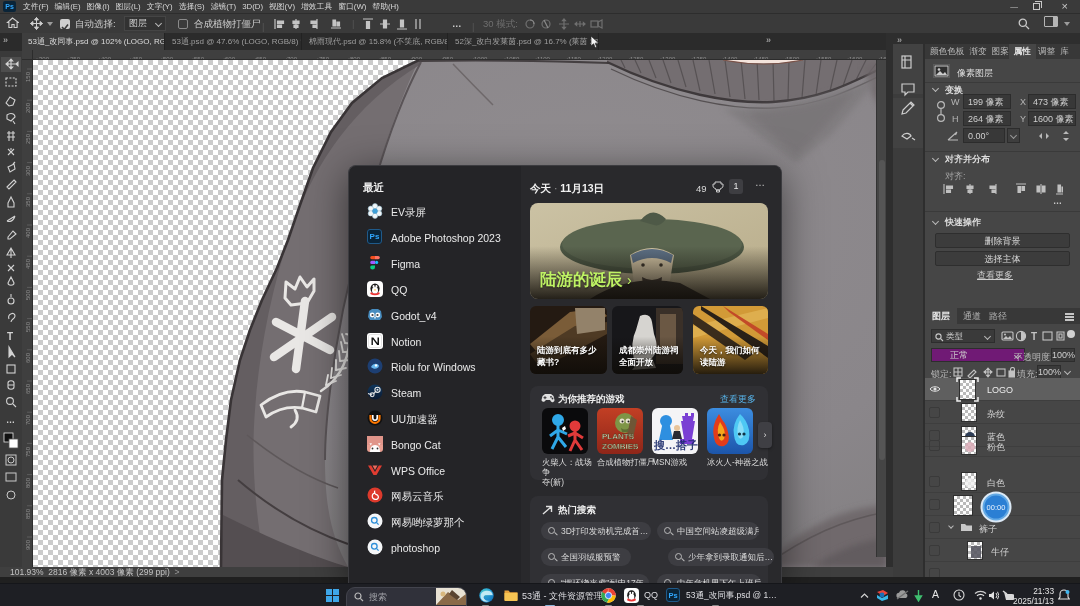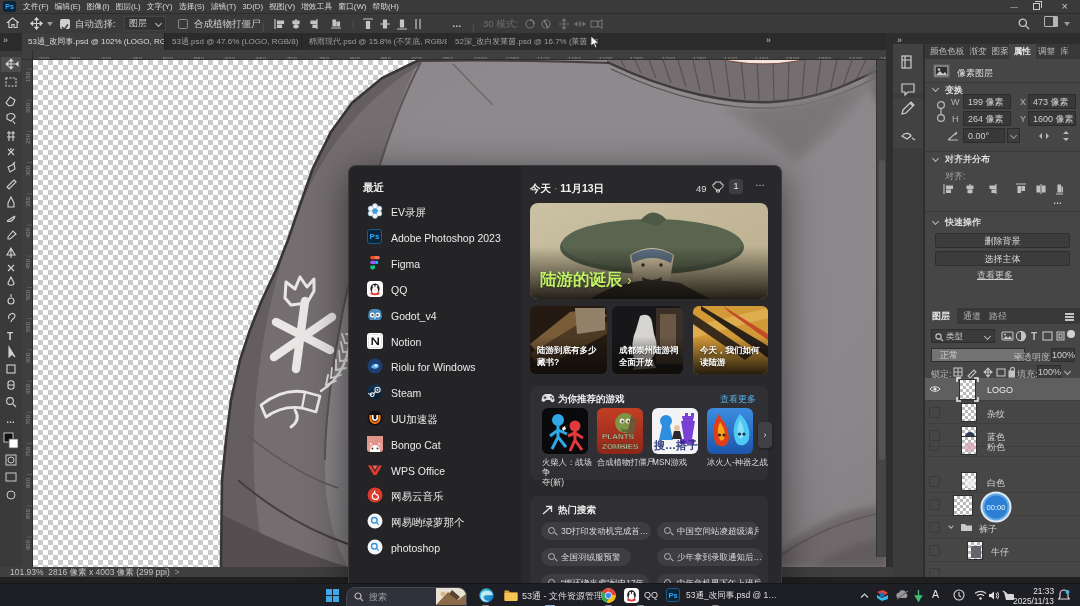--- a/index.html
+++ b/index.html
@@ -430,21 +430,21 @@
             <circle cx="4" cy="4.6" r="1"></circle>
             <path d="M2 9l3-3 2 2 2-2 2 3z"></path>
             <circle cx="20" cy="6" r="4.6" fill="none" stroke="#c4c4c4" stroke-width="1.1"></circle>
             <path d="M20 1.4a4.6 4.6 0 0 1 0 9.2z"></path>
             <text x="30" y="10" font-size="10" font-weight="bold" fill="#c4c4c4">T</text>
             <rect x="42" y="2" width="9" height="8" fill="none" stroke="#c4c4c4" stroke-width="1.1"></rect>
             <path d="M56 2h7v8h-7zM58 4h3v4h-3z" fill="none" stroke="#c4c4c4" stroke-width="1.1"></path>
           </g>
         </svg>
   <span class="abs" style="right:5px;top:22px;width:8px;height:8px;background:#d2d2d2;border-radius:50%"></span>
-  <div class="abs" style="left:6px;top:40px;width:94px;height:14px;background:#737373;border:1px solid #2d2d2d;line-height:13px;padding-left:8px">正常<i class="chev" style="right:4px;top:4px"></i></div>
+  <div class="abs" style="left:6px;top:40px;width:94px;height:14px;background:#701a75;border:1px solid #2d2d2d;line-height:13px;padding-left:18px">正常<i class="chev" style="right:4px;top:4px"></i></div>
   <span class="abs" style="left:89px;top:43px;color:#b9b9b9">不透明度:</span>
   <div class="abs" style="left:126px;top:40px;width:24px;height:14px;background:#3a3a3a;border:1px solid #2d2d2d;line-height:13px;text-align:center">100%</div>
   <span class="abs" style="left:6px;top:60px;color:#b9b9b9">锁定:</span>
   <svg class="abs" style="left:28px;top:59px" width="62" height="11" viewBox="0 0 62 11">
           <g fill="none" stroke="#c2c2c2" stroke-width="1.1">
             <rect x="1" y="1" width="8" height="8"></rect>
             <path d="M1 5h8M5 1v8"></path>
             <path d="M15 9l6-6 2 2-6 6z"></path>
             <g transform="translate(30,0)">
               <path d="M5 1v9M1 5h8M5 1l-1.4 1.6h2.8zM5 10l-1.4-1.6h2.8zM1 5l1.6-1.4v2.8zM9 5l-1.6-1.4v2.8z"></path>
@@ -841,21 +841,21 @@
  </div>
 
  <div class="abs" style="left:181px;top:330px;width:238px;height:88px;border-radius:8px 8px 0 0;background:#303034">
   <svg class="abs" style="left:12px;top:9px" width="11" height="10" viewBox="0 0 11 10">
           <path d="M1 9L9 2M4 1.5h5.5V7" fill="none" stroke="#e0e0e0" stroke-width="1.4"></path>
         </svg>
   <span class="abs" style="left:28px;top:8px;font-size:9.5px;font-weight:bold;color:#ededed">热门搜索</span>
   <div class="chip" style="left:11px;top:26px;width:110px">3D打印发动机完成首…</div>
   <div class="chip" style="left:127px;top:26px;width:102px">中国空间站凌超级满月</div>
   <div class="chip" style="left:11px;top:52px;width:90px">全国羽绒服预警</div>
-  <div class="chip" style="left:127px;top:52px;width:106px">少年拿到录取通知后…</div>
+  <div class="chip" style="left:138px;top:52px;width:106px">少年拿到录取通知后…</div>
   <div class="chip" style="left:11px;top:78px;width:108px">“摆环绕来虎”耐电17年</div>
   <div class="chip" style="left:127px;top:78px;width:104px">中年危机男下午上班后</div>
  </div>
 </div>
 <div class="abs" id="recbadge" style="left:980px;top:491px;width:32px;height:32px">
  <svg width="32" height="32" viewBox="0 0 32 32">
   <circle cx="16" cy="16" r="15.5" fill="#dce9f5"></circle>
   <circle cx="16" cy="16" r="13.5" fill="#63a9e4"></circle>
   <circle cx="16" cy="16" r="11.5" fill="#2b7fd4"></circle>
   <text x="16" y="19" font-size="7.5" fill="#eaf4ff" text-anchor="middle" font-family="Liberation Sans">00:00</text>

